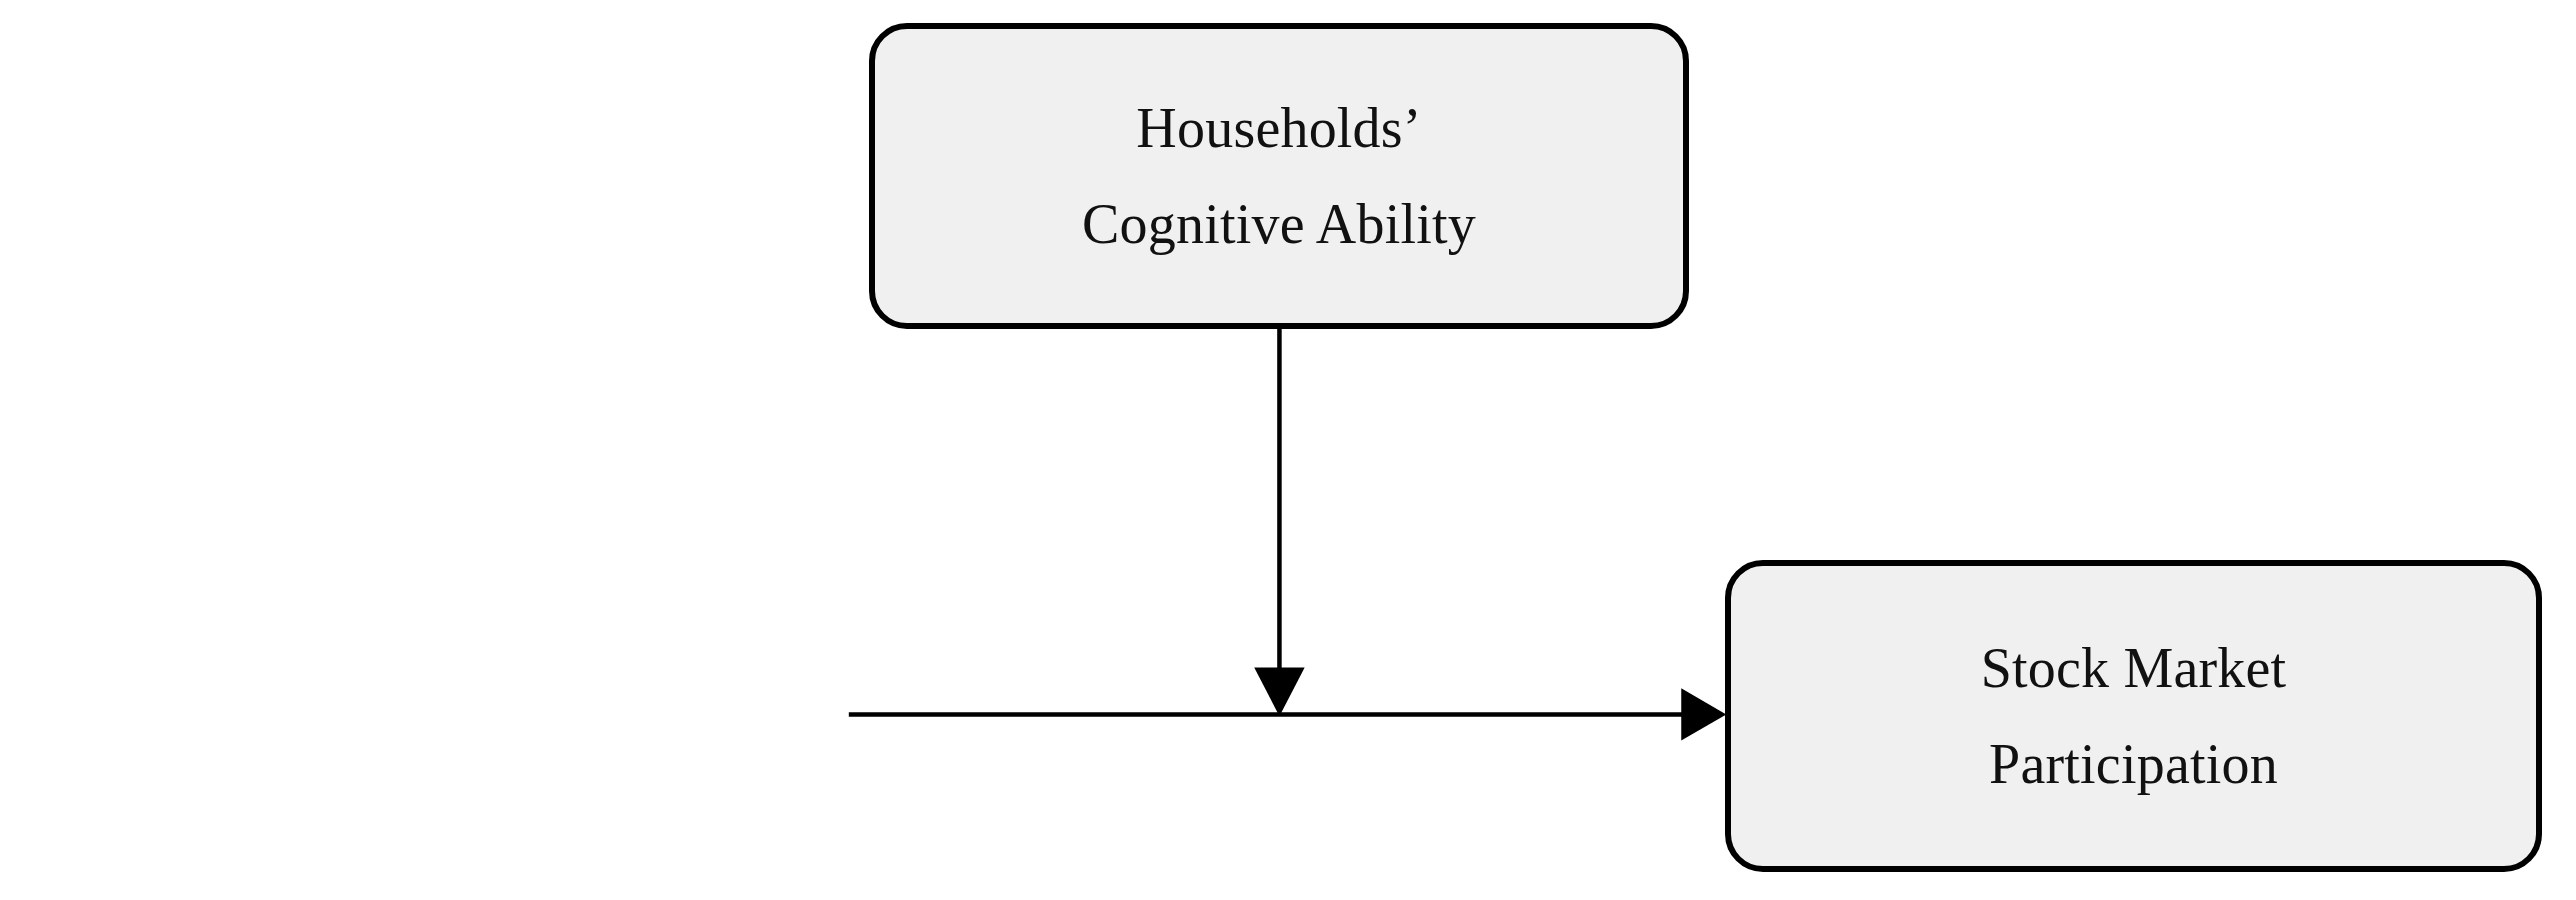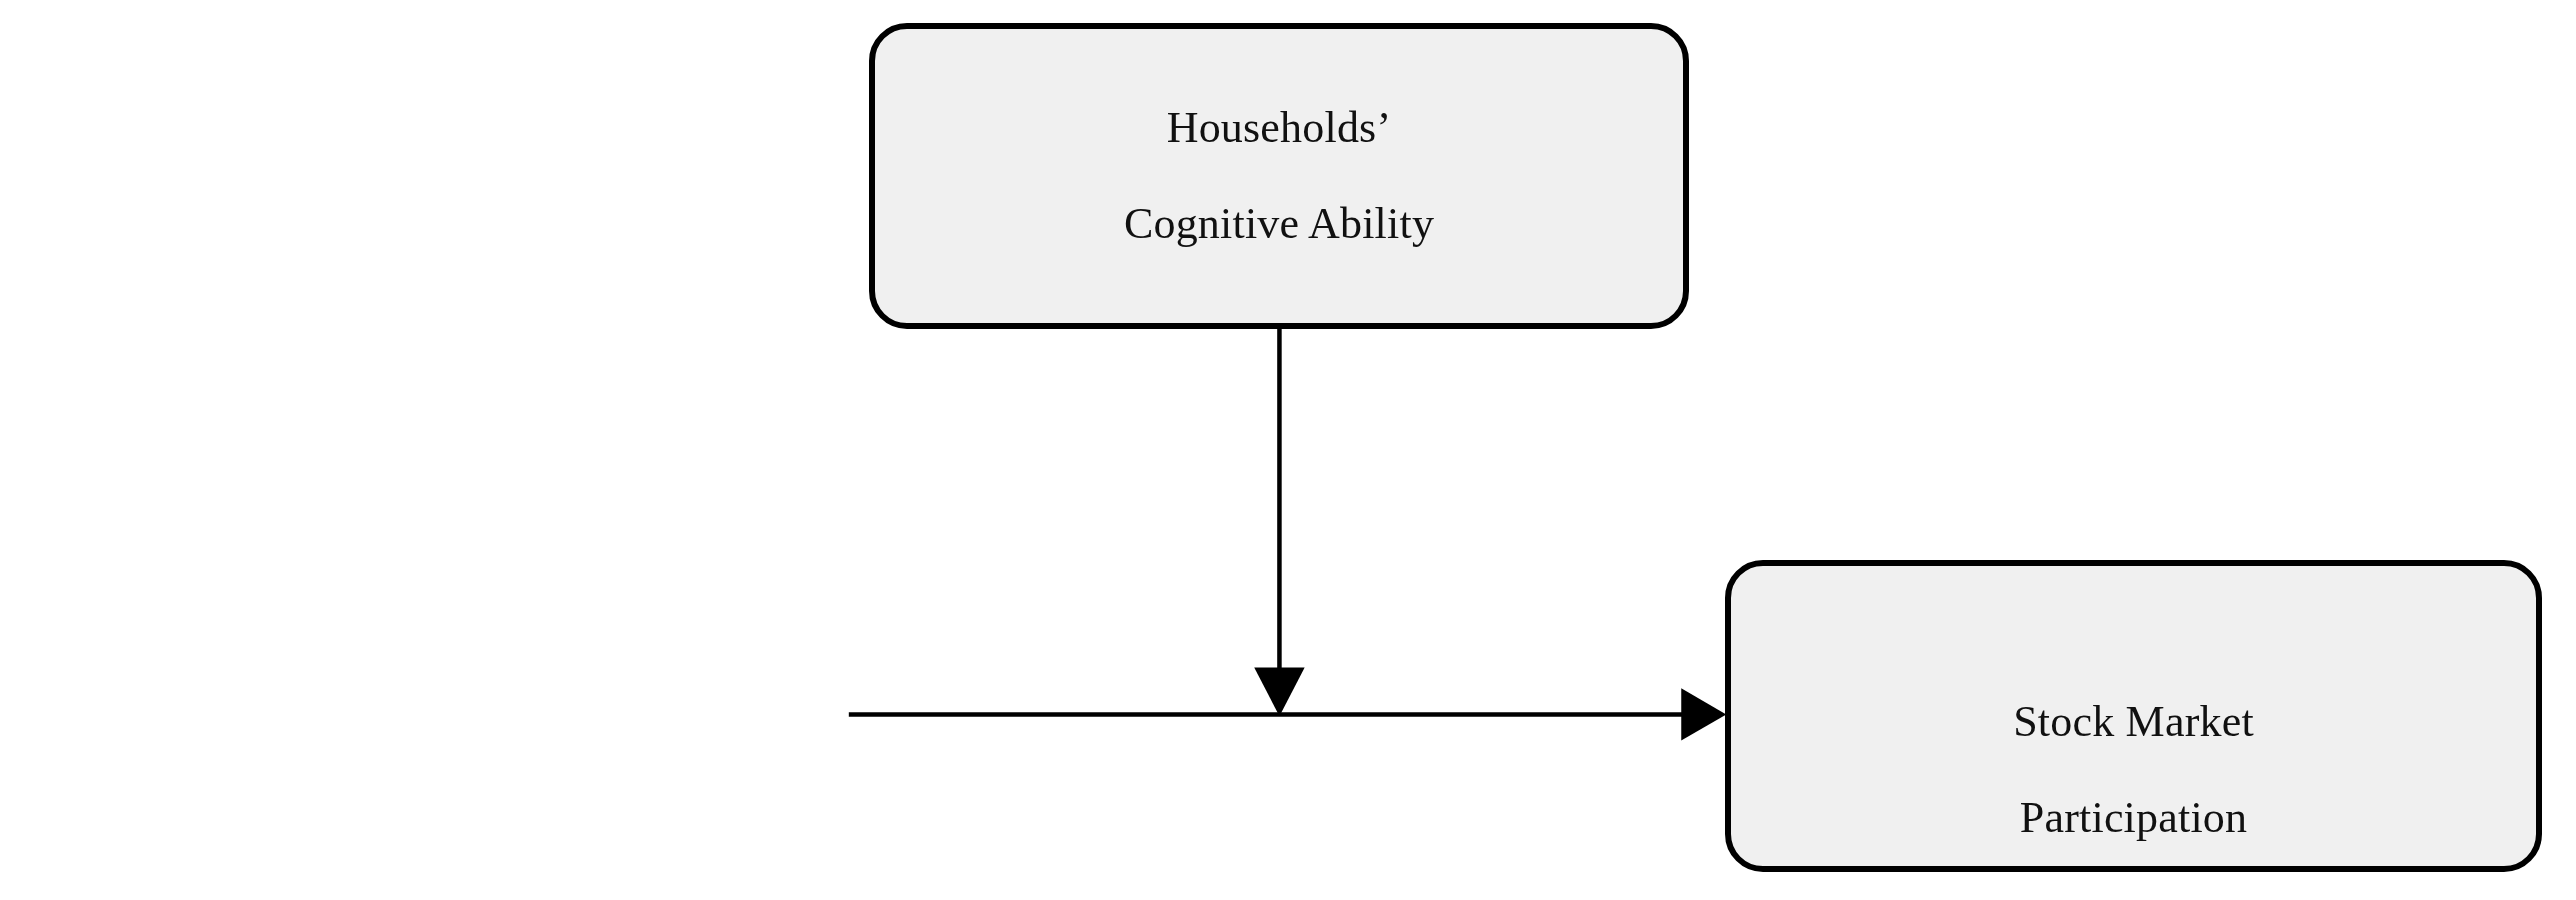--- a/index.html
+++ b/index.html
@@ -28,21 +28,21 @@
     border: 6.3px solid #000000;
     border-radius: 38px;
     display: flex;
     align-items: center;
     justify-content: center;
     z-index: 3;
   }
 
   .node-label {
     font-family: "Liberation Serif", "DejaVu Serif", serif;
-    font-size: 44px;
+    font-size: 56px;
     line-height: 96px;
     color: #111111;
     text-align: center;
     white-space: pre-line;
     letter-spacing: 0.2px;
     padding: 0 16px;
   }
 
   
   #node-moderator {
@@ -59,21 +59,20 @@
     width: 824px;
     height: 312px;
   }
 
   
   #node-dependent {
     left: 1725px;
     top: 560px;
     width: 817px;
     height: 312px;
-    align-items: flex-end;
   }
 
   
   #connector-layer {
     position: absolute;
     left: 0;
     top: 0;
     width: 2576px;
     height: 900px;
     z-index: 2;

